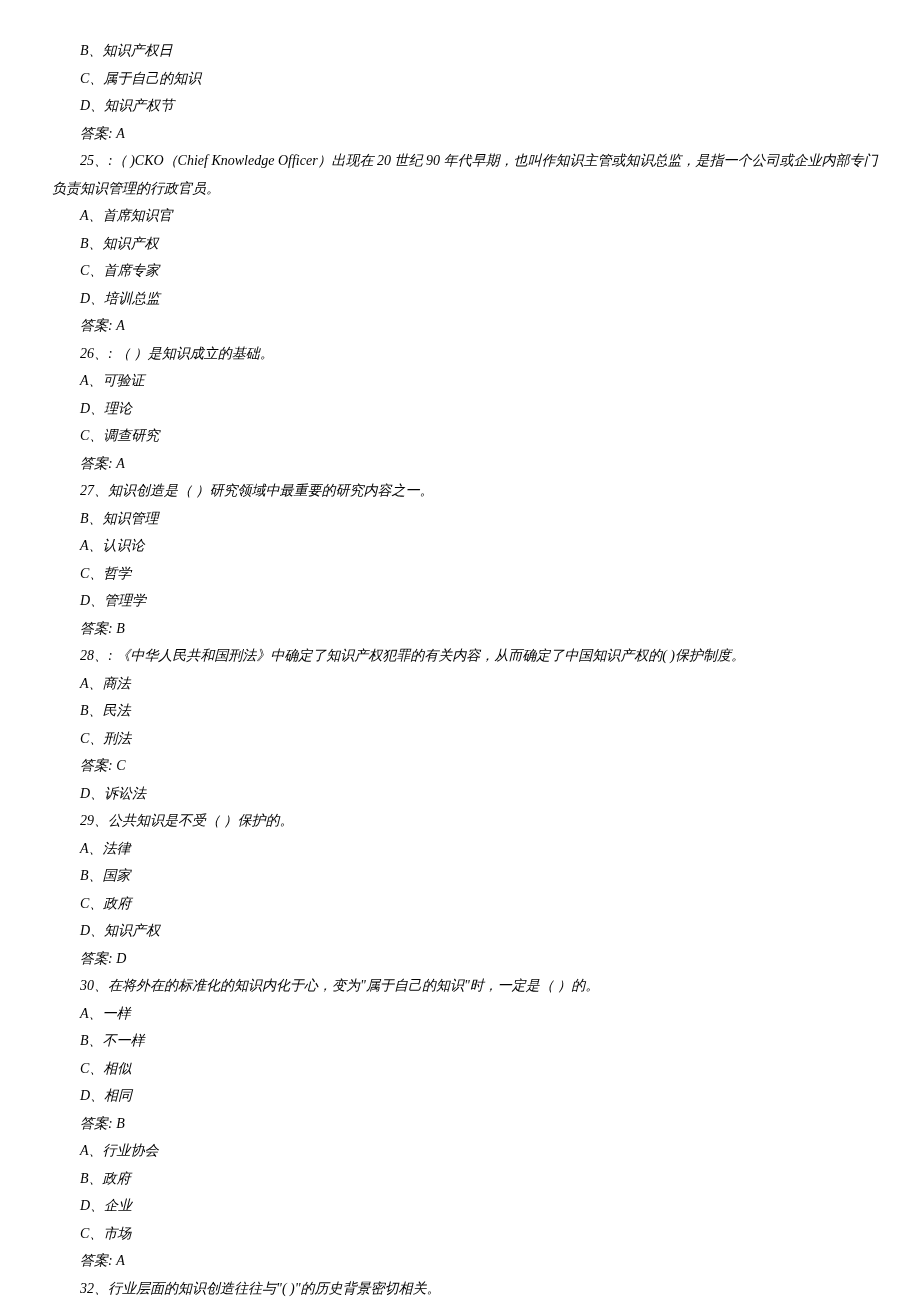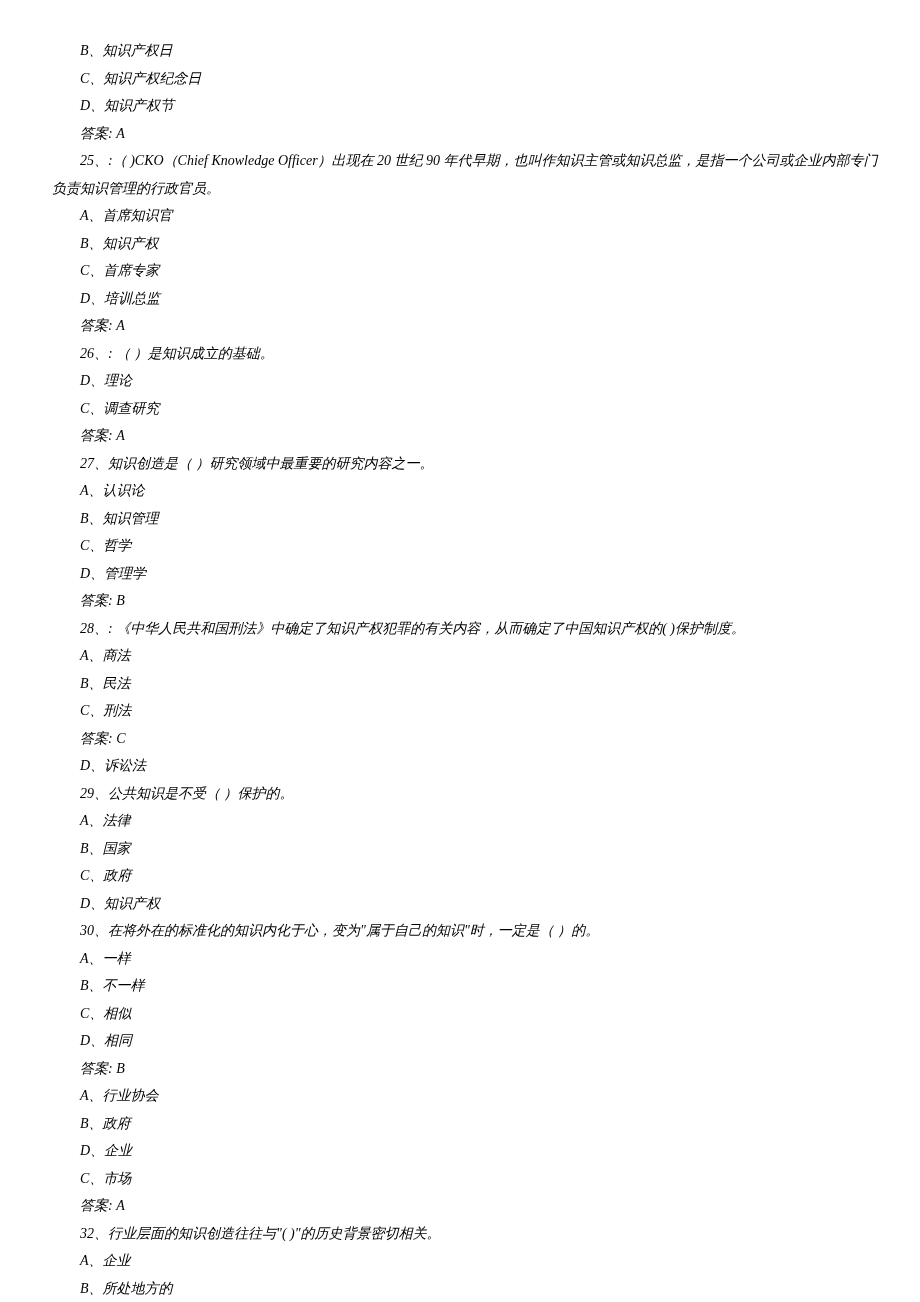--- a/index.html
+++ b/index.html
@@ -22,51 +22,53 @@
     }
     .line-noindent {
       text-indent: 0;
     }
   </style>
 </head>
 <body>
 
 <div id="content">
     <div class="line">B、知识产权日</div>
-    <div class="line">C、知识产权纪念日</div>
+    <div class="line">C、属于自己的知识</div>
     <div class="line">D、知识产权节</div>
     <div class="line">答案:   A</div>
     <div class="line"> 25、:（ )CKO（Chief Knowledge Officer）出现在 20 世纪 90 年代早期，也叫作知识主管或知识总监，是指一个公司或企业内部专门</div>
     <div class="line-noindent">负责知识管理的行政官员。</div>
     <div class="line">A、首席知识官</div>
     <div class="line">B、知识产权</div>
     <div class="line">C、首席专家</div>
     <div class="line">D、培训总监</div>
     <div class="line">答案:   A</div>
     <div class="line"> 26、: （  ）是知识成立的基础。</div>
+    <div class="line">A、可验证</div>
     <div class="line">D、理论</div>
     <div class="line">C、调查研究</div>
     <div class="line">答案:   A</div>
     <div class="line"> 27、知识创造是（  ）研究领域中最重要的研究内容之一。</div>
+    <div class="line">B、知识管理</div>
     <div class="line">A、认识论</div>
-    <div class="line">B、知识管理</div>
     <div class="line">C、哲学</div>
     <div class="line">D、管理学</div>
     <div class="line">答案:   B</div>
     <div class="line"> 28、: 《中华人民共和国刑法》中确定了知识产权犯罪的有关内容，从而确定了中国知识产权的( )保护制度。</div>
     <div class="line">A、商法</div>
     <div class="line">B、民法</div>
     <div class="line">C、刑法</div>
     <div class="line">答案:   C</div>
     <div class="line">D、诉讼法</div>
     <div class="line"> 29、公共知识是不受（  ）保护的。</div>
     <div class="line">A、法律</div>
     <div class="line">B、国家</div>
     <div class="line">C、政府</div>
     <div class="line">D、知识产权</div>
+    <div class="line">答案:   D</div>
     <div class="line"> 30、在将外在的标准化的知识内化于心，变为"属于自己的知识"时，一定是（  ）的。</div>
     <div class="line">A、一样</div>
     <div class="line">B、不一样</div>
     <div class="line">C、相似</div>
     <div class="line">D、相同</div>
     <div class="line">答案:   B</div>
     <div class="line">A、行业协会</div>
     <div class="line">B、政府</div>
     <div class="line">D、企业</div>
     <div class="line">C、市场</div>

